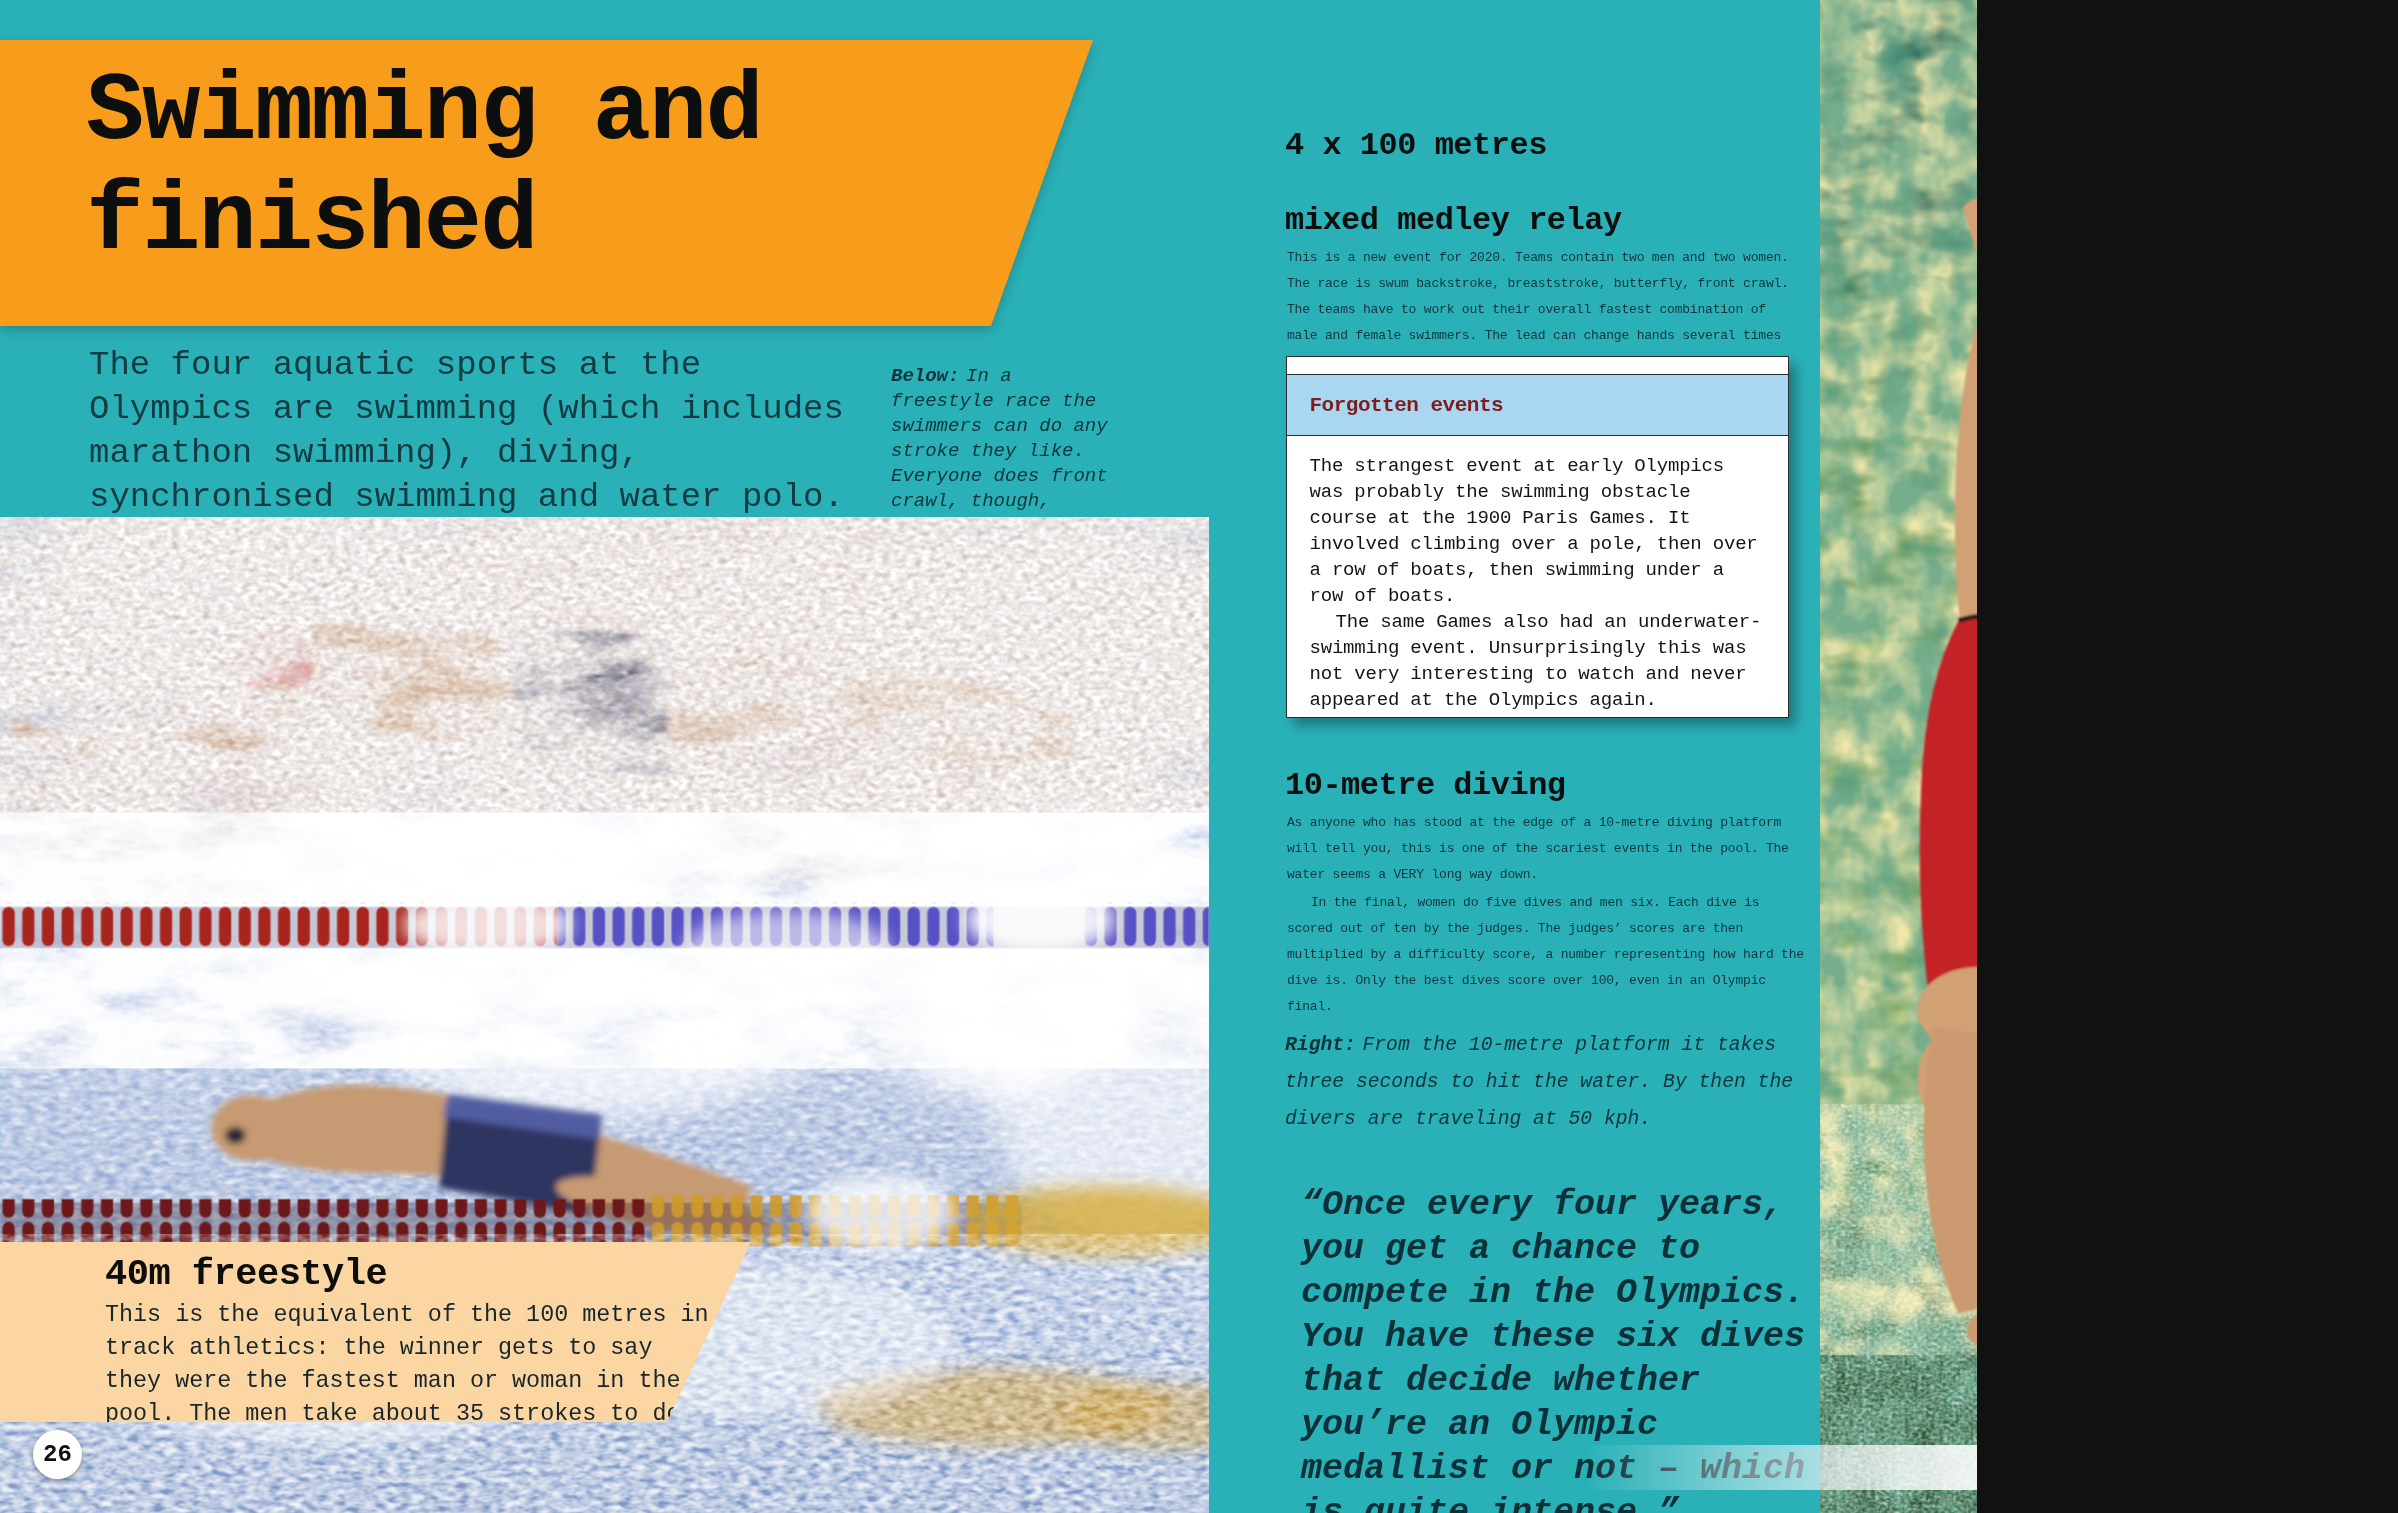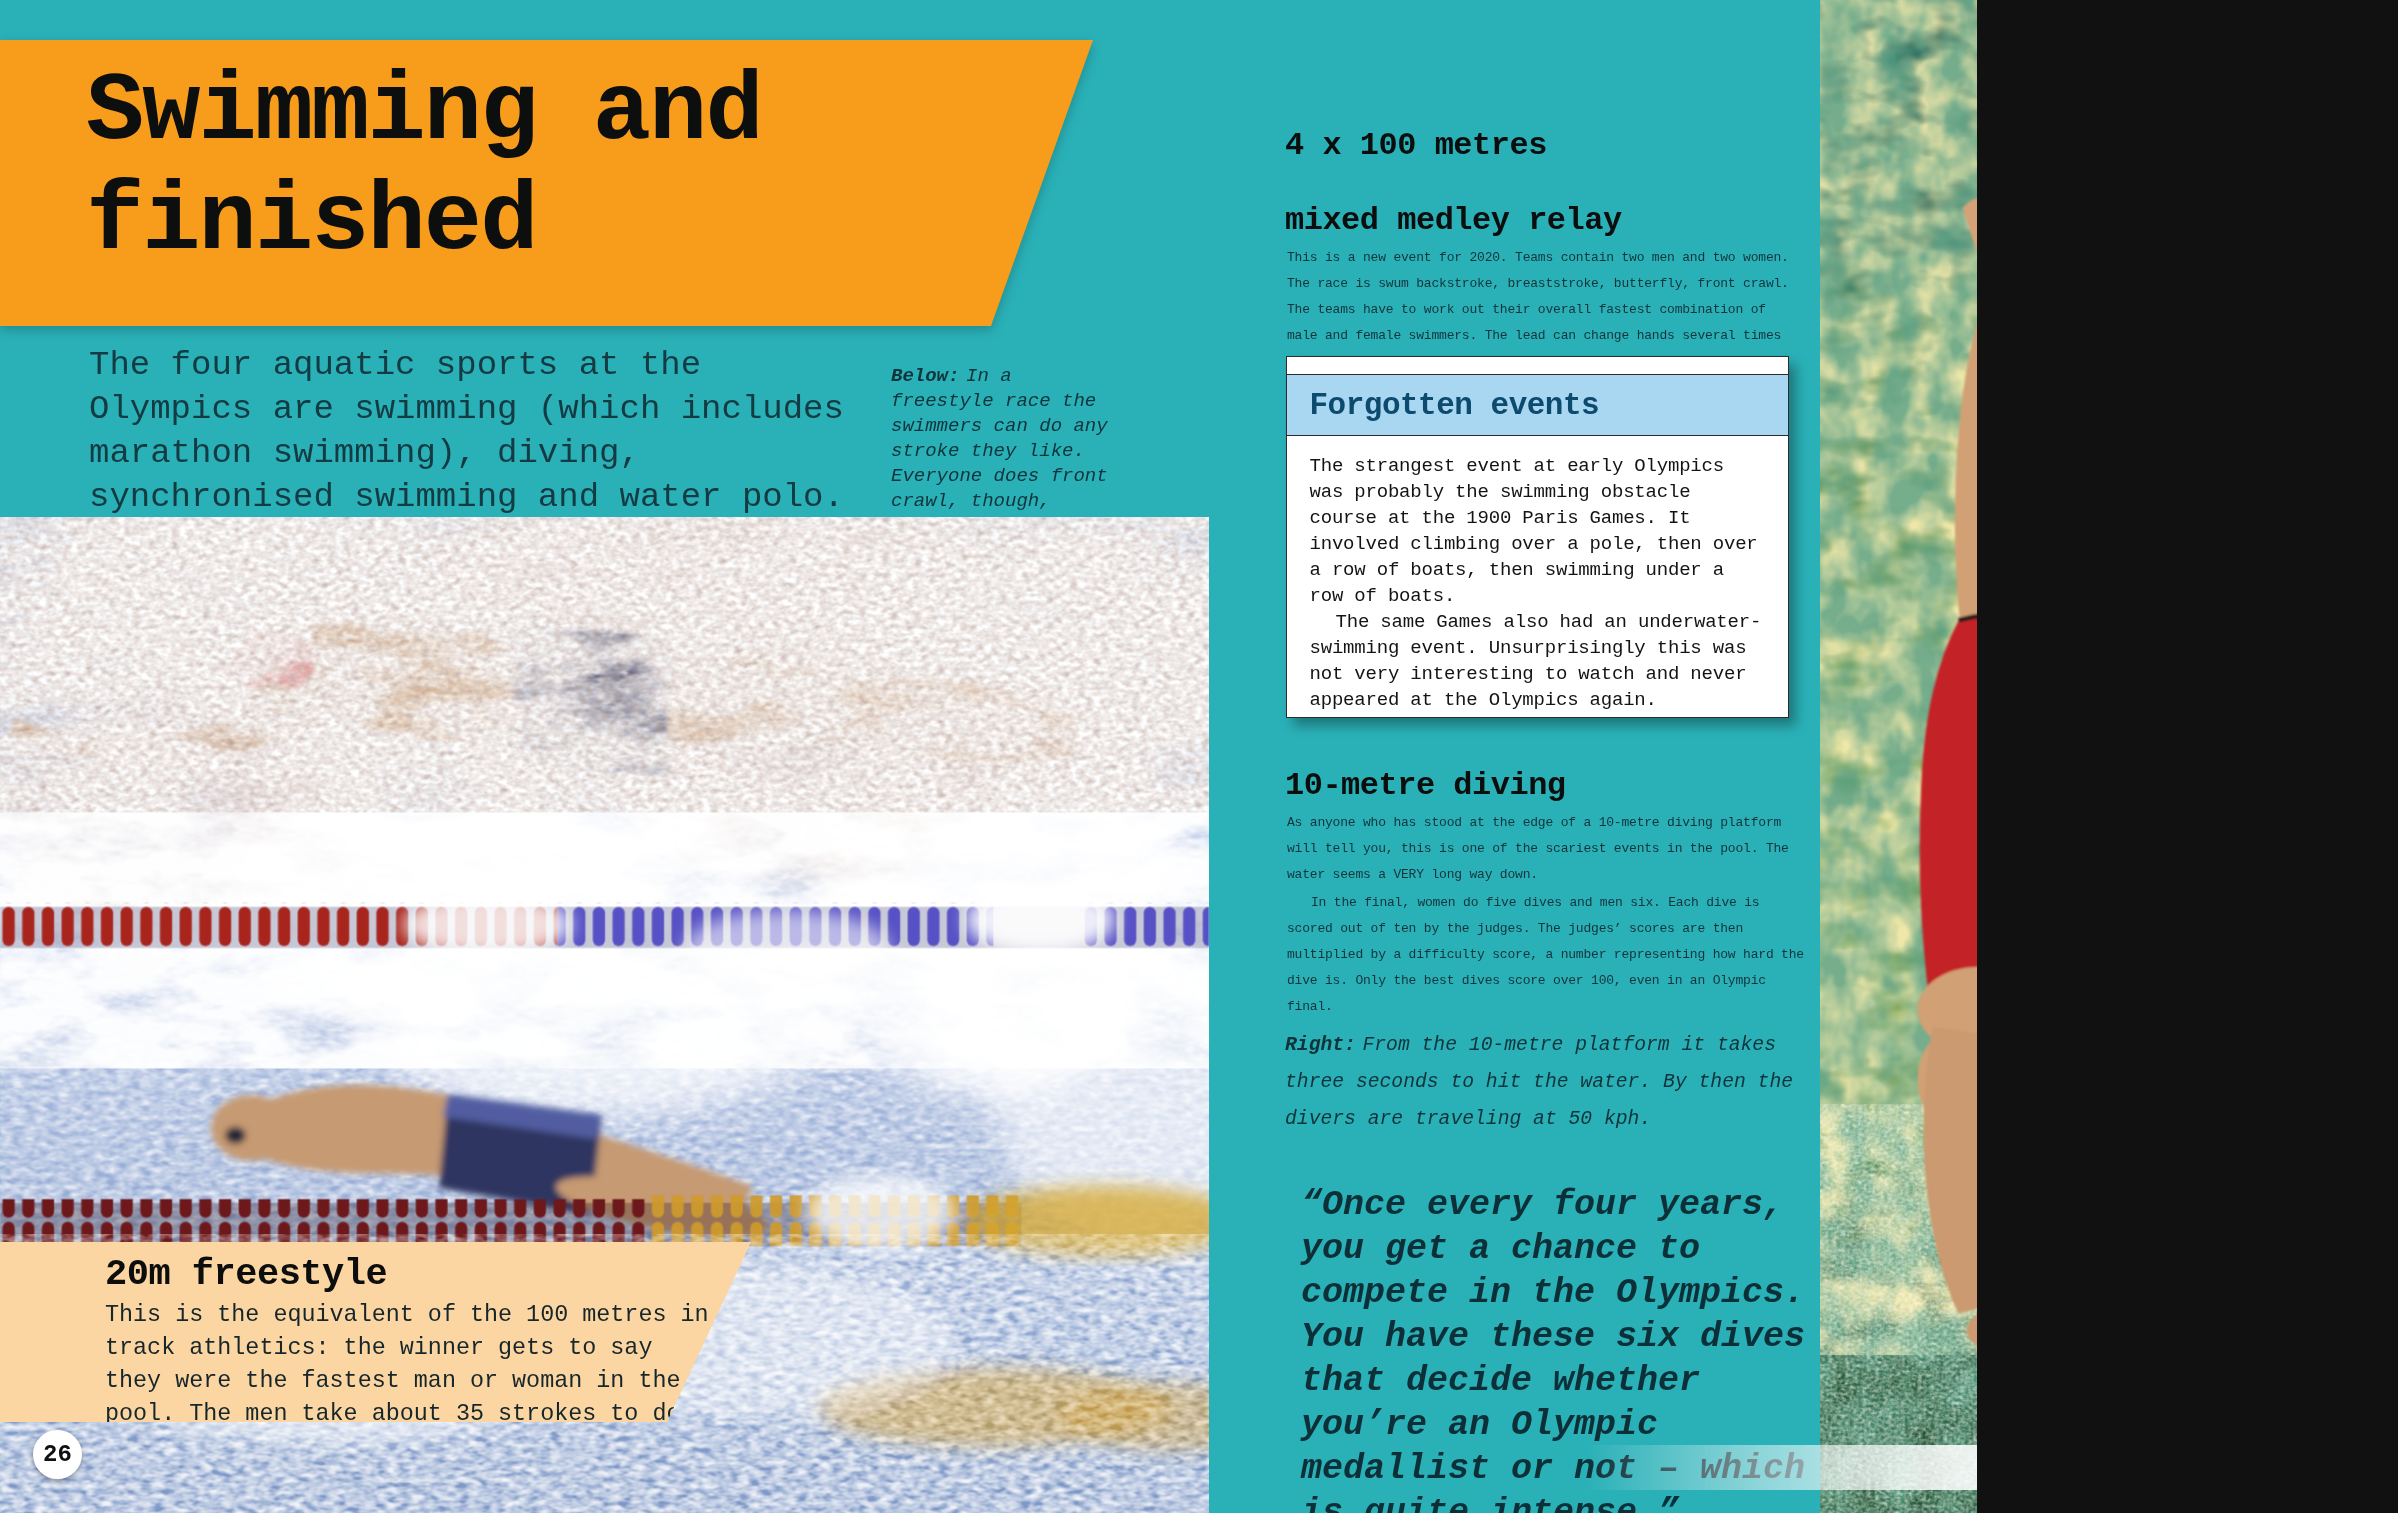--- a/index.html
+++ b/index.html
@@ -37,21 +37,21 @@
   .sec h2 span{display:block;margin-top:40px;}
   .sec p{margin:2px;font-size:13px;line-height:26px;letter-spacing:-0.2px;}
   .sec p.indent{text-indent:24px;}
   #sec-relay{left:1285px;top:88px;width:517px;}
   #sec-diving{left:1285px;top:768px;width:521px;}
 
   .forgotten{position:absolute;left:1286px;top:356px;width:503px;height:362px;background:#ffffff;
              border:1.9px solid #2c2c2c;box-sizing:border-box;box-shadow:6.6px 7.5px 11.2px rgba(0,0,0,.32);}
   .forgotten .bar{margin-top:17px;height:60px;background:#a9d7f2;border-top:1.9px solid #2c2c2c;
                   border-bottom:1.9px solid #2c2c2c;display:flex;align-items:center;padding-left:22.5px;}
-  .forgotten .bar h2{margin:0;font-size:31px;color:#0c4a6e;letter-spacing:-0.5px;}
+  .forgotten .bar h2{margin:0;font-size:21px;color:#7f1d1d;letter-spacing:-0.5px;}
   .forgotten .body{padding:17px 20.6px 0 22.5px;color:#141414;}
   .forgotten .body p{margin:0;font-size:19px;line-height:26px;letter-spacing:-0.2px;}
   .forgotten .body p.indent{text-indent:26px;}
 
   .right-caption{position:absolute;left:1285px;top:1027px;width:547px;font-size:19.7px;line-height:37px;}
 
   .quote{position:absolute;left:1285px;top:1167px;width:547px;color:#0d3038;}
   .quote .q{margin:16px;font-weight:bold;font-style:italic;font-size:35px;line-height:44px;}
   .quote .attr{margin:2.8px 0 0;font-size:32px;line-height:42px;color:#1c444d;}
 
@@ -204,21 +204,21 @@
       <g filter="url(#soft9)">
         <ellipse cx="1060" cy="950" rx="190" ry="42" fill="#cf9a2b" opacity="0.6"></ellipse>
         <ellipse cx="1250" cy="960" rx="120" ry="36" fill="#c8952d" opacity="0.55"></ellipse>
         <ellipse cx="350" cy="900" rx="260" ry="90" fill="#ffffff" opacity="0.5"></ellipse>
         <ellipse cx="800" cy="880" rx="220" ry="80" fill="#ffffff" opacity="0.45"></ellipse>
       </g>
       <rect x="0" y="780" width="1290" height="283" filter="url(#foamFine)" opacity="0.5"></rect>
     </svg>
 
     <div class="freestyle-box">
-      <h3>20m freestyle</h3>
+      <h3>40m freestyle</h3>
       <p>This is the equivalent of the 100 metres in track athletics: the winner gets to say they were the fastest man or woman in the pool. The men take about 35 strokes to do 50 metres, the women about 38. Usually the swimmers don’t breathe until they have finished!</p>
     </div>
   </figure>
 
   <div class="sec" id="sec-relay">
     <h2>
       <span>4 x 100 metres</span>
       <span>mixed medley relay</span>
     </h2>
     <p>This is a new event for 2020. Teams contain two men and two women. The race is swum backstroke, breaststroke, butterfly, front crawl. The teams have to work out their overall fastest combination of male and female swimmers. The lead can change hands several times and there are often dramatic finishes.</p>

